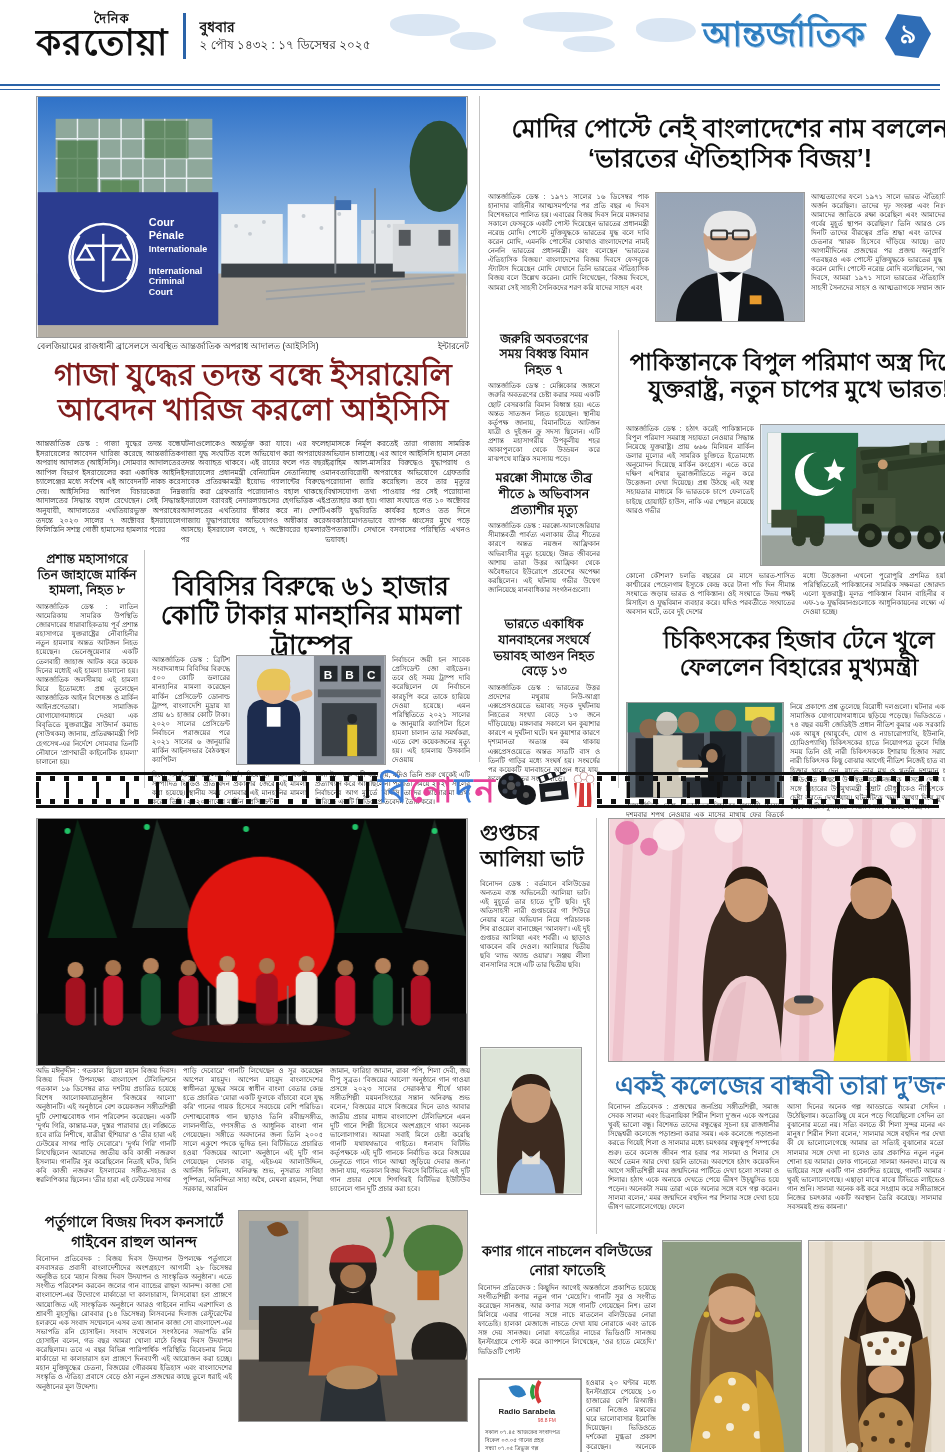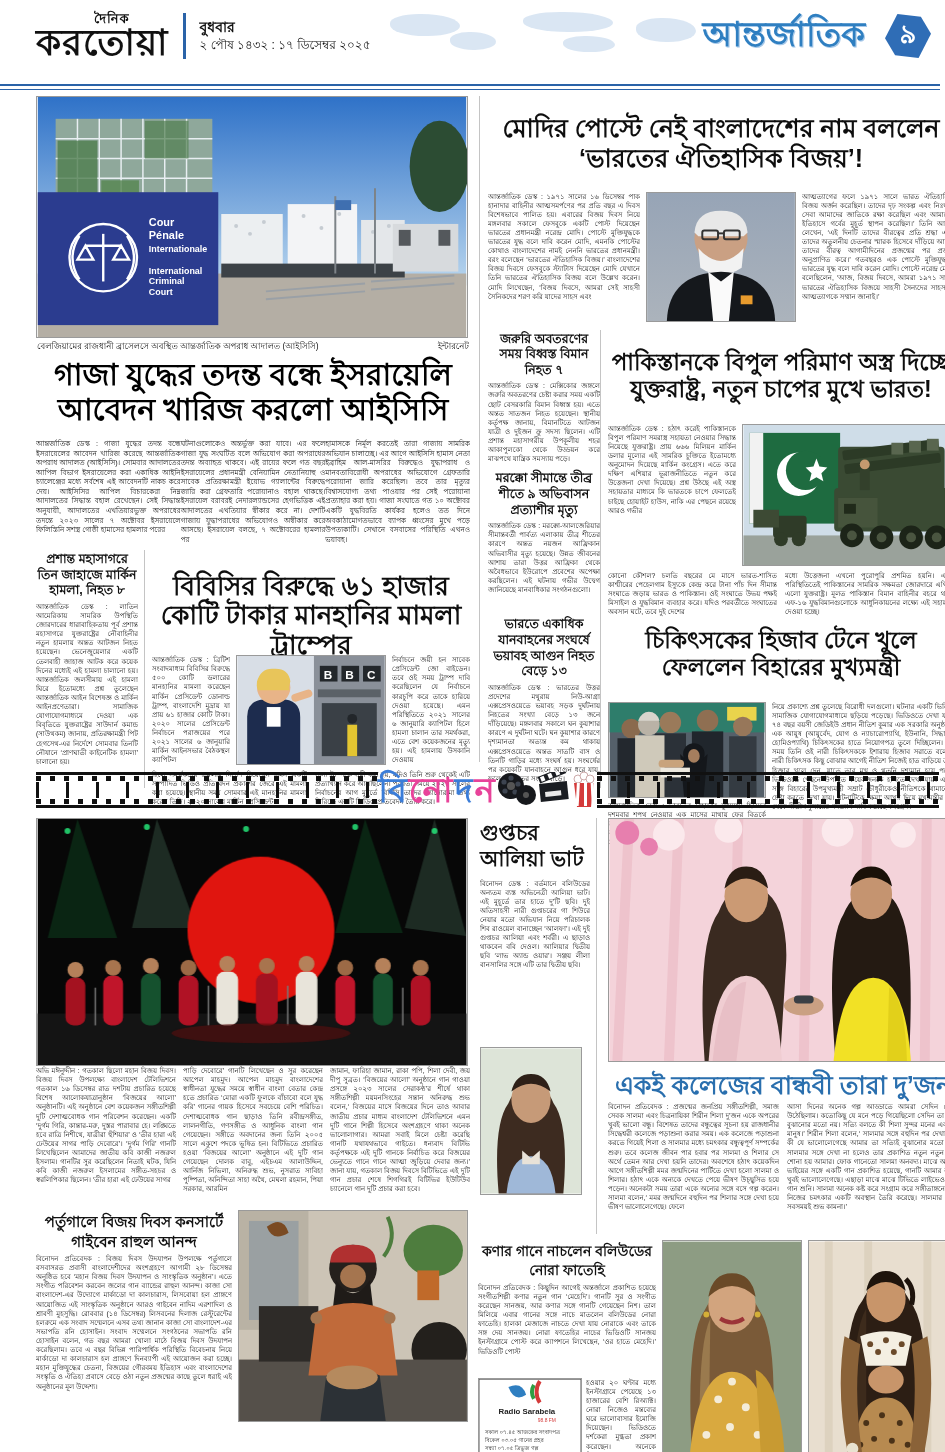--- a/index.html
+++ b/index.html
@@ -17,21 +17,21 @@
   .worldmap{flex:1;height:60px;position:relative;opacity:.55;}
   .blob{position:absolute;background:#bcd2ea;border-radius:45% 60% 50% 55%;}
   .section-logo{display:flex;align-items:center;gap:20px;margin-right:6px;font-family:Liberation Serif, serif;}
   .section-name{font-size:34px;font-weight:800;color:#2f7fc1;text-shadow:0 0 1px #fff,1px 1px 0 #9fc4e8;}
   .page-badge{width:46px;height:46px;background:#2f6db6;color:#fff;display:flex;align-items:center;justify-content:center;
               font-size:26px;font-weight:800;clip-path:polygon(27% 2%,78% 8%,100% 45%,73% 98%,22% 92%,0 55%);}
   .hdr-rule{height:3px;border-top:2px solid #2a63a8;border-bottom:1px solid #2a63a8;margin:0 5px 0 0;}
   
   .body-t{font-size:7.2px;line-height:1.33;text-align:justify;overflow:hidden;}
   .body-s{font-size:6.9px;line-height:1.32;text-align:justify;overflow:hidden;}
-  .hl-red{color:#000000;font-weight:800;text-align:center;}
+  .hl-red{color:#7f1d1d;font-weight:800;text-align:center;}
   .hl-blk{color:#0e0e0e;font-weight:800;text-align:center;}
   .hl-sm{font-size:12.5px;font-weight:800;text-align:center;line-height:1.25;margin:2px 0 3px;}
   .vline-r{border-right:1px solid #c4c4c4;}
   .vline-l{border-left:1px solid #c4c4c4;}
   .photo{display:block;border:1px solid #9a9a9a;box-sizing:border-box;}
   
   .top{display:flex;gap:9px;padding:6px 5px 0 36px;box-sizing:border-box;height:672px;}
   .colL{width:434px;flex:none;}
   .colR{flex:1;padding-left:8px;}
   .cap-row{display:flex;justify-content:space-between;font-size:8.5px;margin:2px 1px 3px;}
@@ -43,21 +43,21 @@
   .bbc-wrap{flex:1;}
   .bbc-hl{font-size:26px;line-height:1.15;height:62px;}
   .bbc-mid{display:flex;gap:6px;height:112px;margin-top:3px;}
   .bbc-mid .txt{flex:1;}
   .bbc-bot{display:flex;gap:8px;height:50px;margin-top:3px;}
   .bbc-bot>div{flex:1;}
   .modi-hl{font-size:25px;line-height:1.2;height:62px;}
   .modi-mid{display:flex;gap:6px;height:132px;margin-top:2px;}
   .modi-mid .txt{flex:1;}
   .lowerR{display:flex;gap:7px;margin-top:6px;height:458px;}
-  .asideR{width:112px;flex:none;padding-right:0;}
+  .asideR{width:112px;flex:none;padding-right:18px;}
   .mainR{flex:1;}
   .pk-hl{font-size:23px;line-height:1.2;height:56px;}
   .pk-mid{display:flex;gap:6px;height:144px;margin-top:2px;}
   .pk-mid .txt{width:128px;flex:none;}
   .pk-bot{display:flex;gap:8px;height:52px;margin-top:3px;}
   .pk-bot>div{flex:1;}
   .hj-hl{font-size:23px;line-height:1.2;height:56px;margin-top:4px;}
   .hj-mid{display:flex;gap:6px;height:176px;margin-top:2px;}
   .hj-left{width:158px;flex:none;}
   .hj-right{flex:1;}

